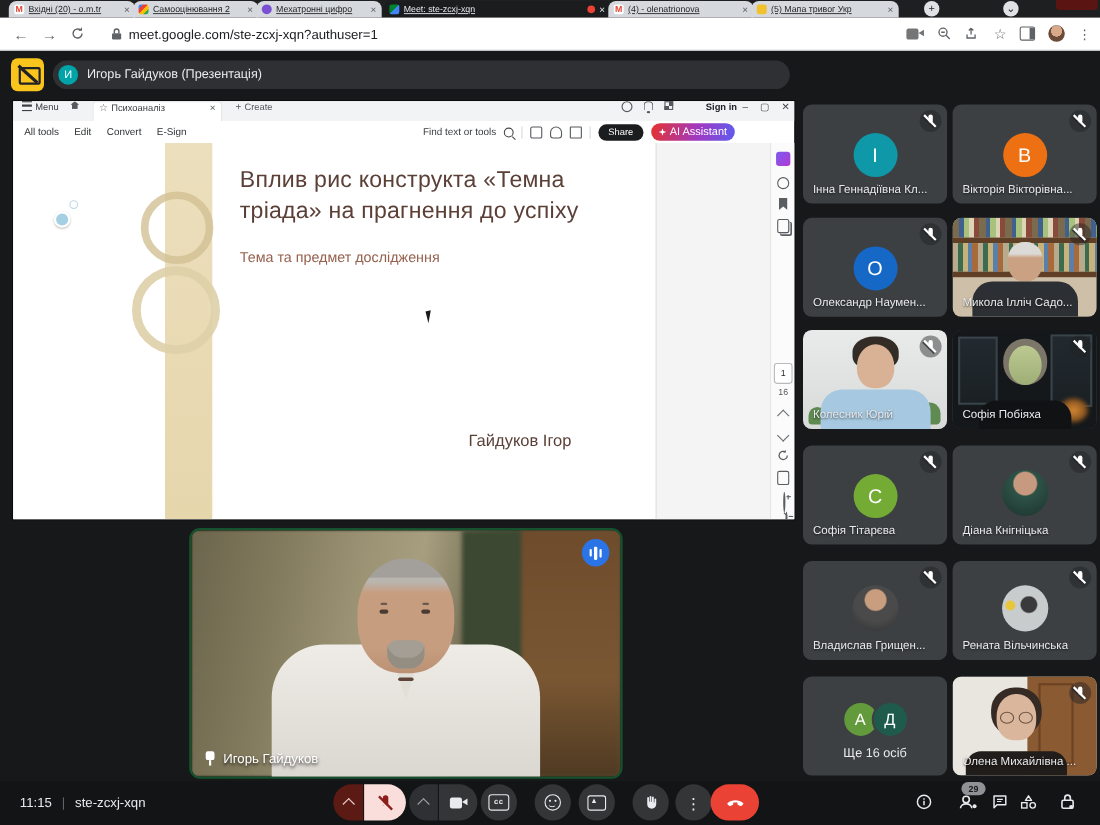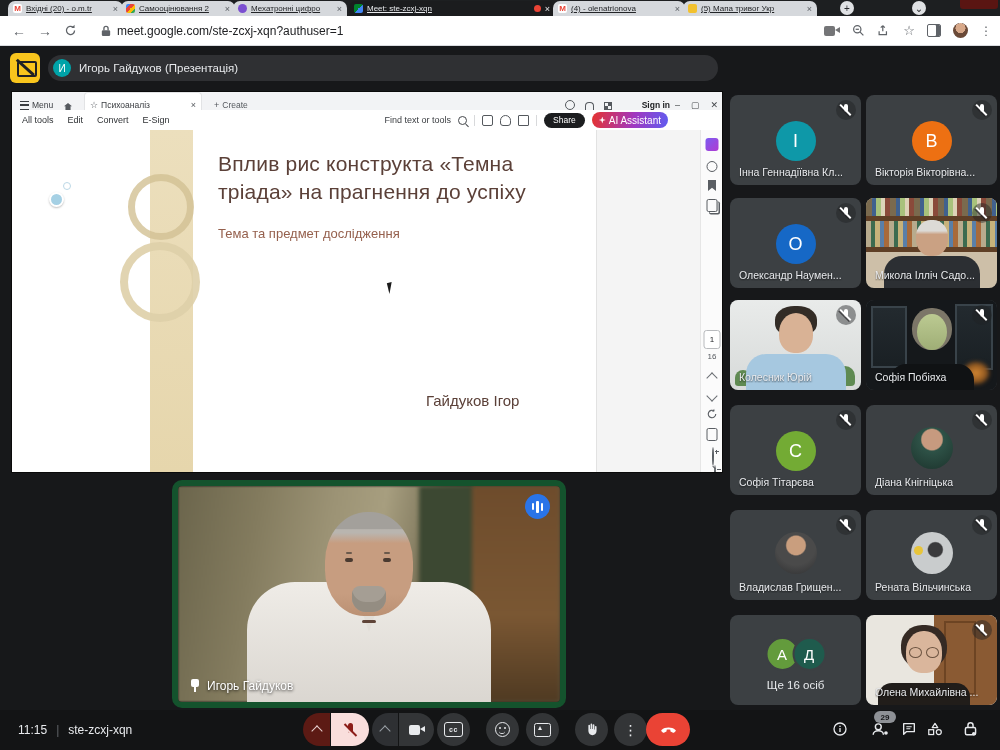--- a/index.html
+++ b/index.html
@@ -41,21 +41,21 @@
   .present-badge .slash{position:absolute;left:4px;top:13px;width:23px;height:2.5px;background:#202124;transform:rotate(42deg);}
   .presenter-pill{position:absolute;left:48px;top:55px;width:670px;height:26px;border-radius:13px;background:#2f3033;
                   display:flex;align-items:center;gap:8px;padding-left:5px;box-sizing:border-box;}
   .pp-avatar{width:18px;height:18px;border-radius:50%;background:#00a3a8;color:#fff;font-size:10px;
              display:flex;align-items:center;justify-content:center;}
   .pp-name{font-size:11.5px;color:#e8eaed;}
 
   
   .acrobat{position:absolute;left:12px;top:92px;width:710px;height:380px;background:#fff;box-shadow:0 0 0 1px #0a0a0a;}
   .ac-titlebar{position:absolute;left:0;top:0;width:710px;height:18px;background:#f2f3f5;font-size:8.5px;color:#3a3d41;}
-  .ac-titlebar>*{position:absolute;top:0;height:18px;display:flex;align-items:flex-end;gap:3px;}
+  .ac-titlebar>*{position:absolute;top:0;height:18px;display:flex;align-items:flex-start;gap:3px;}
   .hamb{width:9px;height:7px;border-top:1.5px solid #3a3d41;border-bottom:1.5px solid #3a3d41;position:relative;}
   .hamb::before{content:"";position:absolute;left:0;top:2px;width:9px;height:1.5px;background:#3a3d41;}
   .home-ic{width:8px;height:7px;background:#55595e;clip-path:polygon(50% 0,100% 45%,82% 45%,82% 100%,18% 100%,18% 45%,0 45%);}
   .doctab{left:72px;width:118px;background:#fff;border:1px solid #e2e3e5;border-bottom:none;border-radius:4px 4px 0 0;padding:0 5px;box-sizing:border-box;}
   .createtab{left:196px;padding:0 6px;color:#55595e;}
   .tb-ic{font-size:9px;color:#55595e;}
   .winbtns{right:4px;gap:11px;font-size:9px;color:#44474b;}
   .signin{right:52px;font-weight:bold;color:#202124;}
   .tb-status{right:110px;gap:10px;}
   .dot-ic{width:8px;height:8px;border:1.2px solid #55595e;border-radius:50%;}
@@ -104,21 +104,21 @@
   .r2{left:-30px;top:112px;width:64px;height:64px;border-width:8px;border-color:rgba(222,207,168,.9);}
   .bluedot{position:absolute;left:37px;top:62px;width:11px;height:11px;border-radius:50%;background:#a5d0e4;border:2px solid #fff;box-shadow:0 1px 2px rgba(0,0,0,.25);}
   .tinyring{position:absolute;left:51px;top:52px;width:6px;height:6px;border-radius:50%;border:1.5px solid #bcd8e6;}
 
   .slide-title{position:absolute;left:206px;top:20px;width:362px;font-size:21px;line-height:1.33;color:#5b4038;letter-spacing:.2px;}
   .slide-subtitle{position:absolute;left:206px;top:96px;font-size:13px;color:#95604d;}
   .slide-author{position:absolute;left:414px;top:262px;font-size:15px;color:#5b4038;}
   .cursor{position:absolute;left:376px;top:152px;width:0;height:0;border-left:5px solid #1b1b1b;border-right:4px solid transparent;border-bottom:11px solid transparent;transform:rotate(-14deg);}
 
   
-  .mainvideo{position:absolute;left:172px;top:480px;width:394px;height:228px;border:6px solid #14532d;border-radius:10px;
+  .mainvideo{position:absolute;left:172px;top:480px;width:394px;height:228px;border:2px solid #14532d;border-radius:10px;
              background:#0d0e0f;box-sizing:border-box;overflow:hidden;}
   .mv-bg{position:absolute;inset:0;background:linear-gradient(100deg,#6b654c 0%,#837b5e 20%,#9c9375 38%,#a79e7f 50%,#8c8468 58%,#6f684f 63%,#5c5742 70%);filter:blur(1px);}
   .mv-board{position:absolute;left:63%;top:0;width:15%;height:66%;background:#3c4832;filter:blur(2px);}
   .mv-wood{position:absolute;left:77%;top:0;width:23%;height:100%;background:linear-gradient(180deg,#6e4c2c,#7a5733 60%,#4f3a22);filter:blur(2px);}
   .mv-shirt{position:absolute;left:50%;bottom:-8px;transform:translateX(-50%);width:244px;height:128px;
             background:linear-gradient(180deg,#efece7,#d9d5cf);border-radius:48px 48px 0 0;}
   .mv-shirt::before{content:"";position:absolute;left:50%;top:6px;transform:translateX(-50%);width:30px;height:44px;
             background:#e2ded8;clip-path:polygon(50% 100%,0 0,100% 0);}
   .mv-neck{position:absolute;left:50%;bottom:112px;transform:translateX(-50%);width:36px;height:30px;background:#c09070;border-radius:8px;}
   .mv-head{position:absolute;left:50%;top:26px;transform:translateX(-50%);width:88px;height:104px;border-radius:48% 48% 44% 44%;

